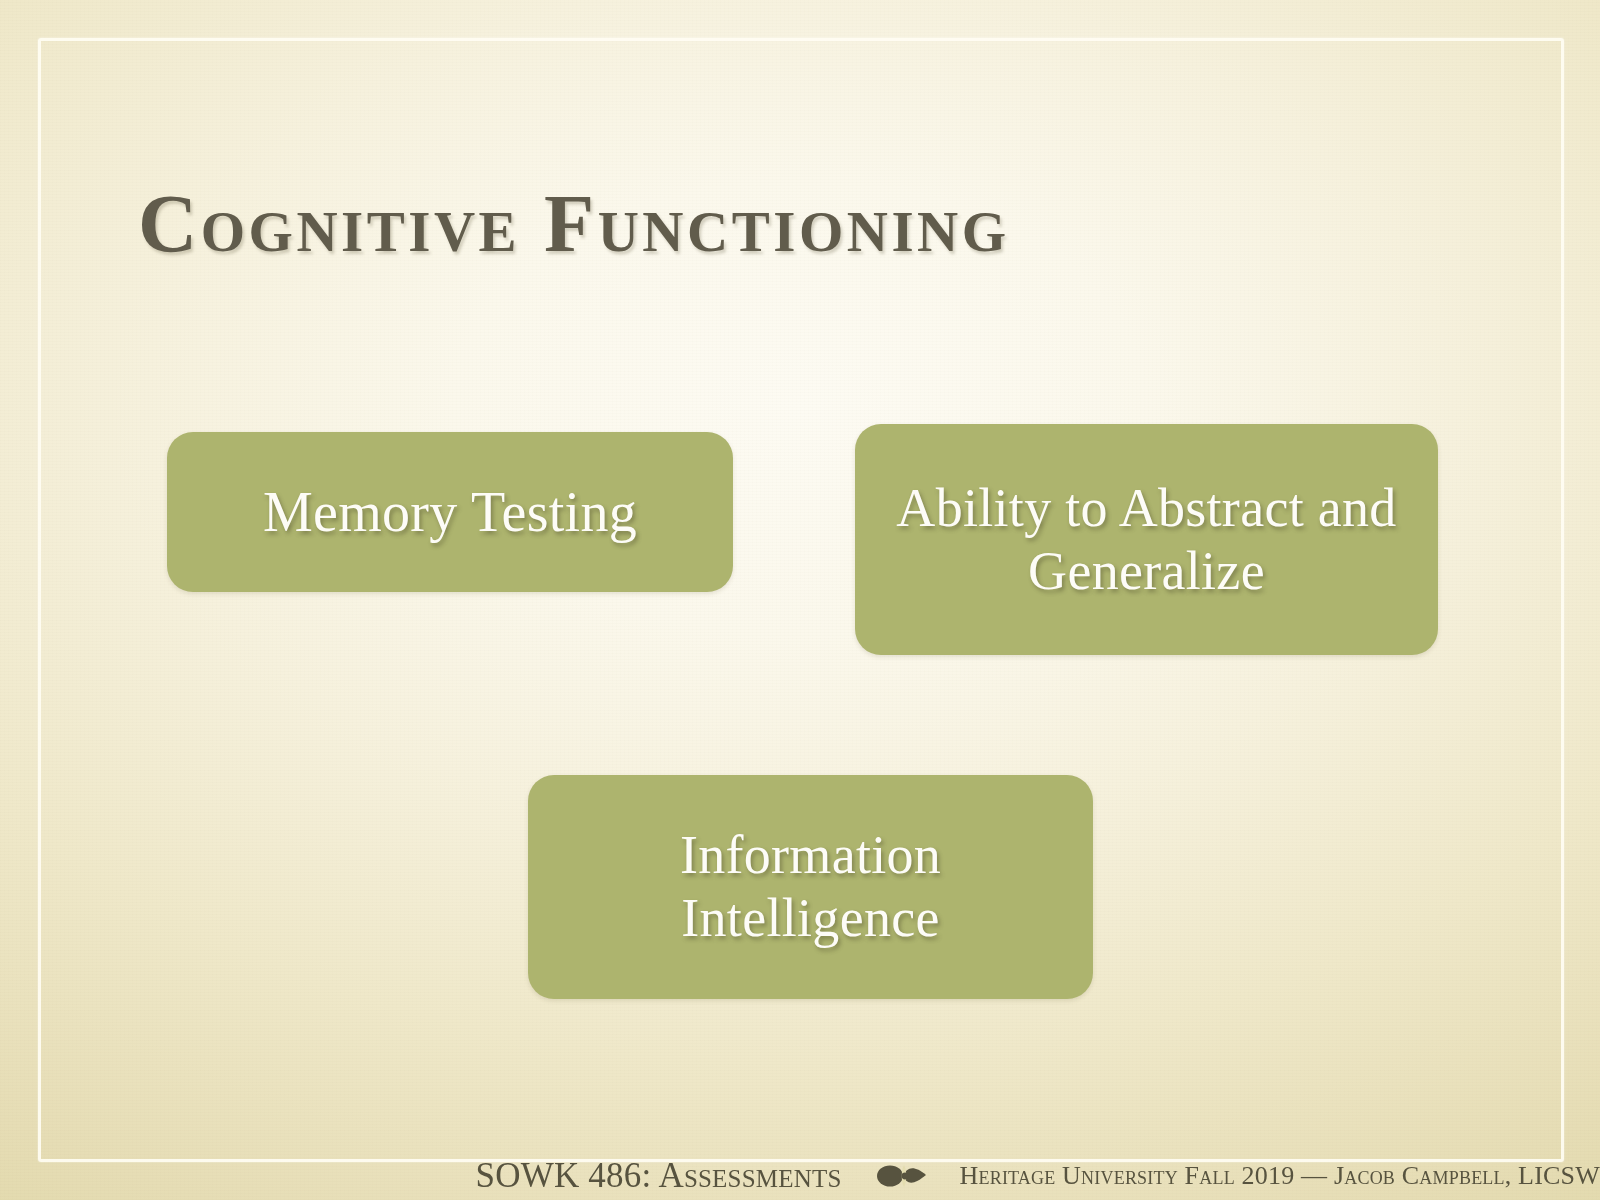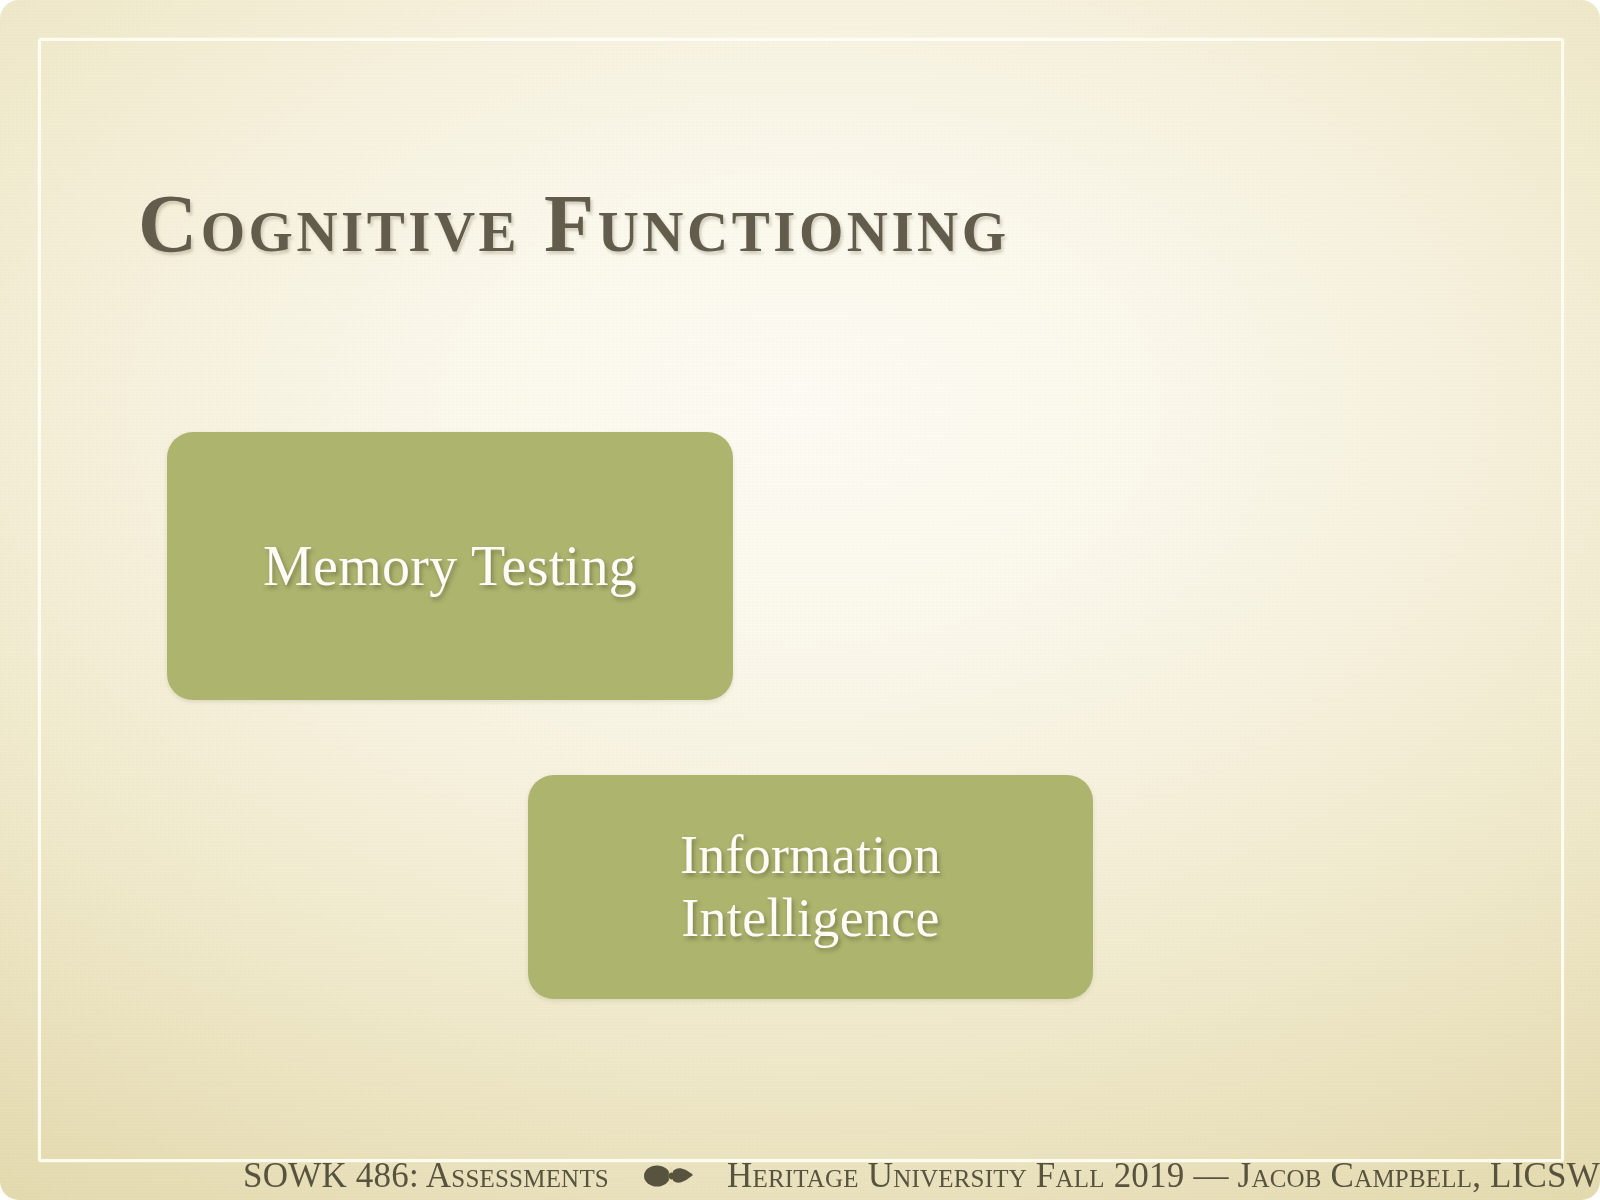--- a/index.html
+++ b/index.html
@@ -19,21 +19,20 @@
     background-color: #ded7a6;
     background-image:
       radial-gradient(120% 105% at 50% 34%,
         #fdfbf3 0%,
         #fbf8ec 18%,
         #f6f1dd 34%,
         #efe8c9 52%,
         #e6ddb5 70%,
         #ded6a4 86%,
         #d9d19c 100%);
-    border-radius: 19px;
   }
 
   
   #grain {
     position: absolute;
     inset: 0;
     pointer-events: none;
     opacity: .35;
     background-image:
       repeating-linear-gradient(0deg, rgba(120,110,70,.035) 0px, rgba(120,110,70,.035) 1px, rgba(255,255,255,0) 1px, rgba(255,255,255,0) 3px),
@@ -81,21 +80,21 @@
     box-shadow: 0 2px 4px rgba(110,105,70,.16);
   }
   .card .card-text {
     font-size: 54px;
     line-height: 1.16;
     letter-spacing: .3px;
     padding: 0 22px;
     text-shadow: 2px 3px 4px rgba(70,68,40,.45);
   }
 
-  #card-memory        { left: 167px; top: 432px;  width: 566px; height: 268px; }
+  #card-memory        { left: 167px; top: 432px;  width: 566px; height: 160px; }
   #card-abstract      { left: 855px; top: 424px;  width: 583px; height: 231px; }
   #card-information   { left: 528px; top: 775px;  width: 565px; height: 224px; }
 
   #card-memory .card-text       { font-size: 56px; }
   #card-abstract .card-text     { font-size: 54px; }
   #card-information .card-text  { font-size: 54px; }
 
   
   #footer {
     position: absolute;
@@ -118,39 +117,42 @@
   #footer-ornament {
     display: inline-flex;
     align-items: center;
     justify-content: center;
     width: 54px;
     height: 34px;
     color: #57533f;
     margin: 0 6px;
   }
   #footer-credit {
-    font-size: 35px;
+    font-size: 26px;
     font-variant: small-caps;
     letter-spacing: .2px;
   }
 </style>
 </head>
 <body>
 
 <div id="slide">
 
   <div id="grain"></div>
   <div id="frame"></div>
 
   <h1 id="title">Cognitive Functioning</h1>
 
   <div id="card-memory" class="card">
     <span class="card-text">Memory Testing</span>
   </div>
 
+  <div id="card-abstract" class="card">
+    <span class="card-text">Ability to Abstract and Generalize</span>
+  </div>
 
   <div id="card-information" class="card">
     <span class="card-text">Information Intelligence</span>
   </div>
 
   <div id="footer">
     <span id="footer-course">SOWK 486: Assessments</span>
 
     <span id="footer-ornament">
       <svg width="54" height="30" viewBox="0 0 54 30" aria-hidden="true">

